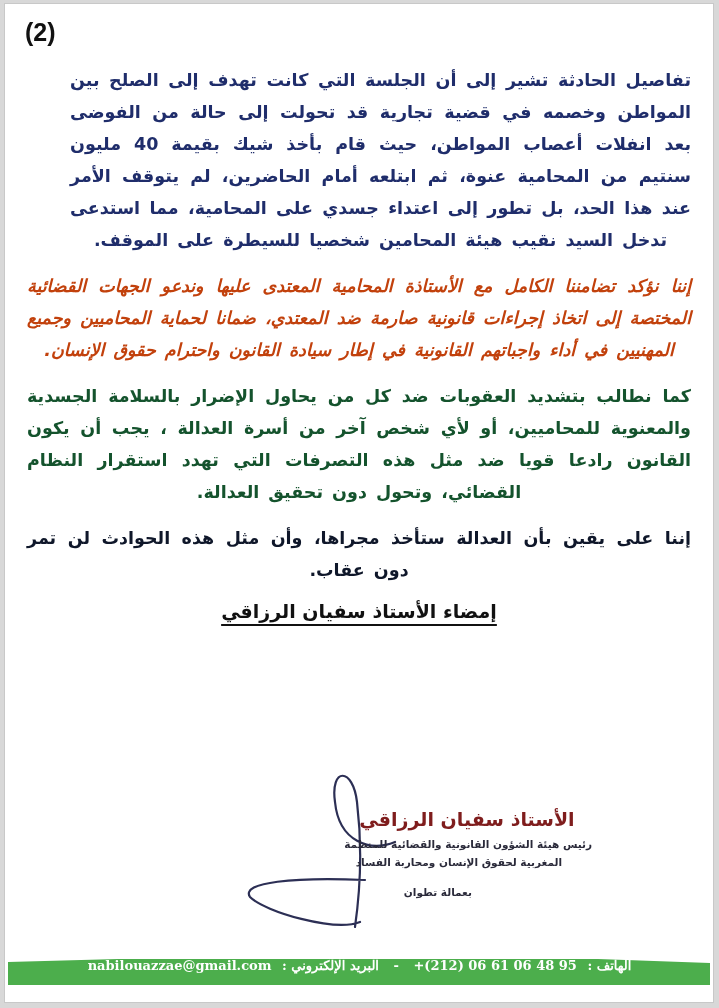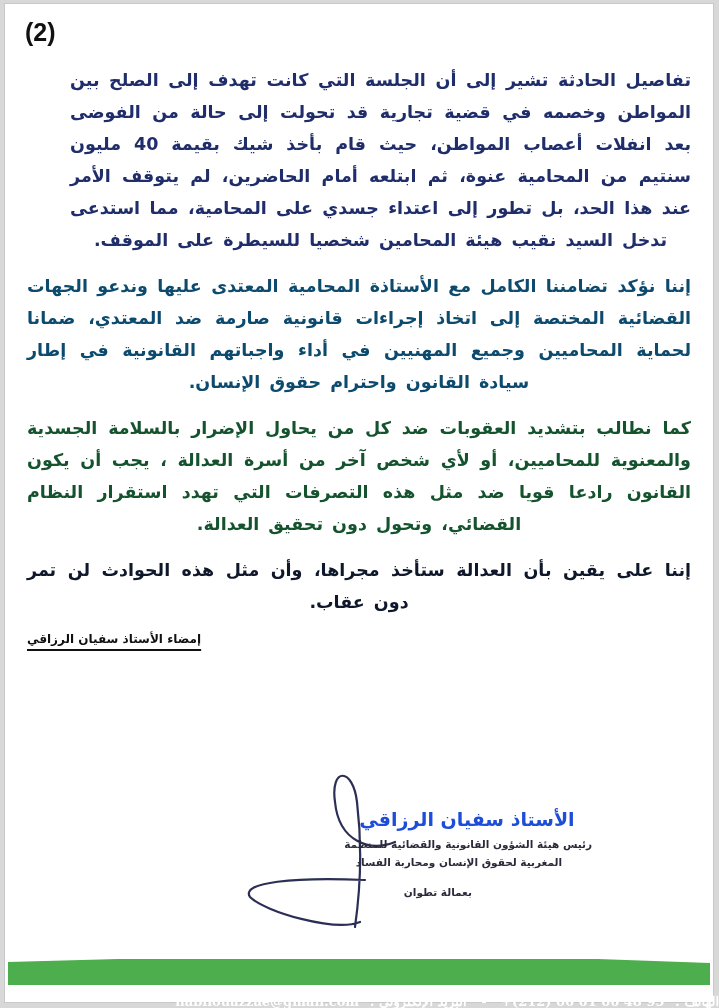--- a/index.html
+++ b/index.html
@@ -19,55 +19,55 @@
       position: absolute; left: 22px; right: 22px; top: 60px;
       direction: rtl; font-family: "DejaVu Sans", sans-serif; font-weight: bold;
     }
     .para {
       text-align: justify; text-align-last: center; font-size: 17.5px;
       line-height: 32px; margin: 0 0 14px 0; word-spacing: 3px;
     }
     .para.blue { color: #1f2d6b; margin-left: 43px; }
     .para.black { color: #111; }
     .signature-title {
-      text-align: left; font-size: 12px; color: #111; text-decoration: underline;
+      text-align: center; font-size: 19px; color: #111; text-decoration: underline;
       text-underline-offset: 6px; text-decoration-thickness: 2px; margin-top: 6px;
     }
     .stamp {
       position: absolute; left: 232px; top: 808px; width: 360px; height: 120px; direction: rtl;
     }
     .stamp-name {
       position: absolute; right: 0; top: 0; width: 250px; text-align: center;
-      font-family: "DejaVu Sans", sans-serif; font-weight: bold; font-size: 19px; color: #1d4ed8;
+      font-family: "DejaVu Sans", sans-serif; font-weight: bold; font-size: 19px; color: #7f1d1d;
     }
     .stamp-line {
       position: absolute; right: 0; width: 340px; text-align: right;
       font-family: "DejaVu Sans", sans-serif; font-weight: bold; font-size: 10.5px; color: #2a2a3a;
     }
     .stamp-line.l1 { top: 30px; }
     .stamp-line.l2 { top: 48px; right: 30px; width: 280px; }
     .stamp-line.l3 { top: 78px; right: 120px; width: 120px; }
     .signature-svg { position: absolute; left: 235px; top: 762px; }
     .footer-band { position: absolute; left: 8px; top: 955px; width: 702px; height: 30px; }
     .footer-text {
-      position: absolute; left: 0; right: 0; top: 958px; text-align: right;
+      position: absolute; left: 0; right: 0; top: 958px; text-align: center;
       font-family: "DejaVu Serif", serif; font-weight: bold; font-size: 13px; color: #ffffff;
-      direction: ltr; white-space: nowrap; margin-top: 36px;
+      direction: ltr; white-space: nowrap;
     }
     .footer-text span { display: inline-block; }
   </style>
 </head>
 <body>
 
 <div class="page">
   <div class="page-number">(2)</div>
 
   <div class="body-text">
     <p class="para blue" style="color: rgb(31, 45, 107);">تفاصيل الحادثة تشير إلى أن الجلسة التي كانت تهدف إلى الصلح بين المواطن وخصمه في قضية تجارية قد تحولت إلى حالة من الفوضى بعد انفلات أعصاب المواطن، حيث قام بأخذ شيك بقيمة 40 مليون سنتيم من المحامية عنوة، ثم ابتلعه أمام الحاضرين، لم يتوقف الأمر عند هذا الحد، بل تطور إلى اعتداء جسدي على المحامية، مما استدعى تدخل السيد نقيب هيئة المحامين شخصيا للسيطرة على الموقف.</p>
-    <p class="para black" style="color: #0c4a6e;">إننا نؤكد تضامننا الكامل مع الأستاذة المحامية المعتدى عليها وندعو الجهات القضائية المختصة إلى اتخاذ إجراءات قانونية صارمة ضد المعتدي، ضمانا لحماية المحاميين وجميع المهنيين في أداء واجباتهم القانونية في إطار سيادة القانون واحترام حقوق الإنسان.</p>
+    <p class="para black" style="color: #c2410c; font-style: italic;">إننا نؤكد تضامننا الكامل مع الأستاذة المحامية المعتدى عليها وندعو الجهات القضائية المختصة إلى اتخاذ إجراءات قانونية صارمة ضد المعتدي، ضمانا لحماية المحاميين وجميع المهنيين في أداء واجباتهم القانونية في إطار سيادة القانون واحترام حقوق الإنسان.</p>
     <p class="para black" style="color: #14532d;">كما نطالب بتشديد العقوبات ضد كل من يحاول الإضرار بالسلامة الجسدية والمعنوية للمحاميين، أو لأي شخص آخر من أسرة العدالة ، يجب أن يكون القانون رادعا قويا ضد مثل هذه التصرفات التي تهدد استقرار النظام القضائي، وتحول دون تحقيق العدالة.</p>
     <p class="para black" style="color: #0f172a;">إننا على يقين بأن العدالة ستأخذ مجراها، وأن مثل هذه الحوادث لن تمر دون عقاب.</p>
     <div class="signature-title">إمضاء الأستاذ سفيان الرزاقي</div>
   </div>
 </div>
 
 <svg class="signature-svg" width="200" height="170" viewBox="0 0 200 170">
   <path d="M120 165 C 125 130, 128 90, 122 40 C 118 5, 95 5, 100 40 C 104 80, 135 90, 160 80 M 125 160 C 100 170, 30 150, 15 135 C 5 120, 60 115, 130 118" fill="none" stroke="#2c2f55" stroke-width="2.2" stroke-linecap="round"></path>
 </svg>
 

